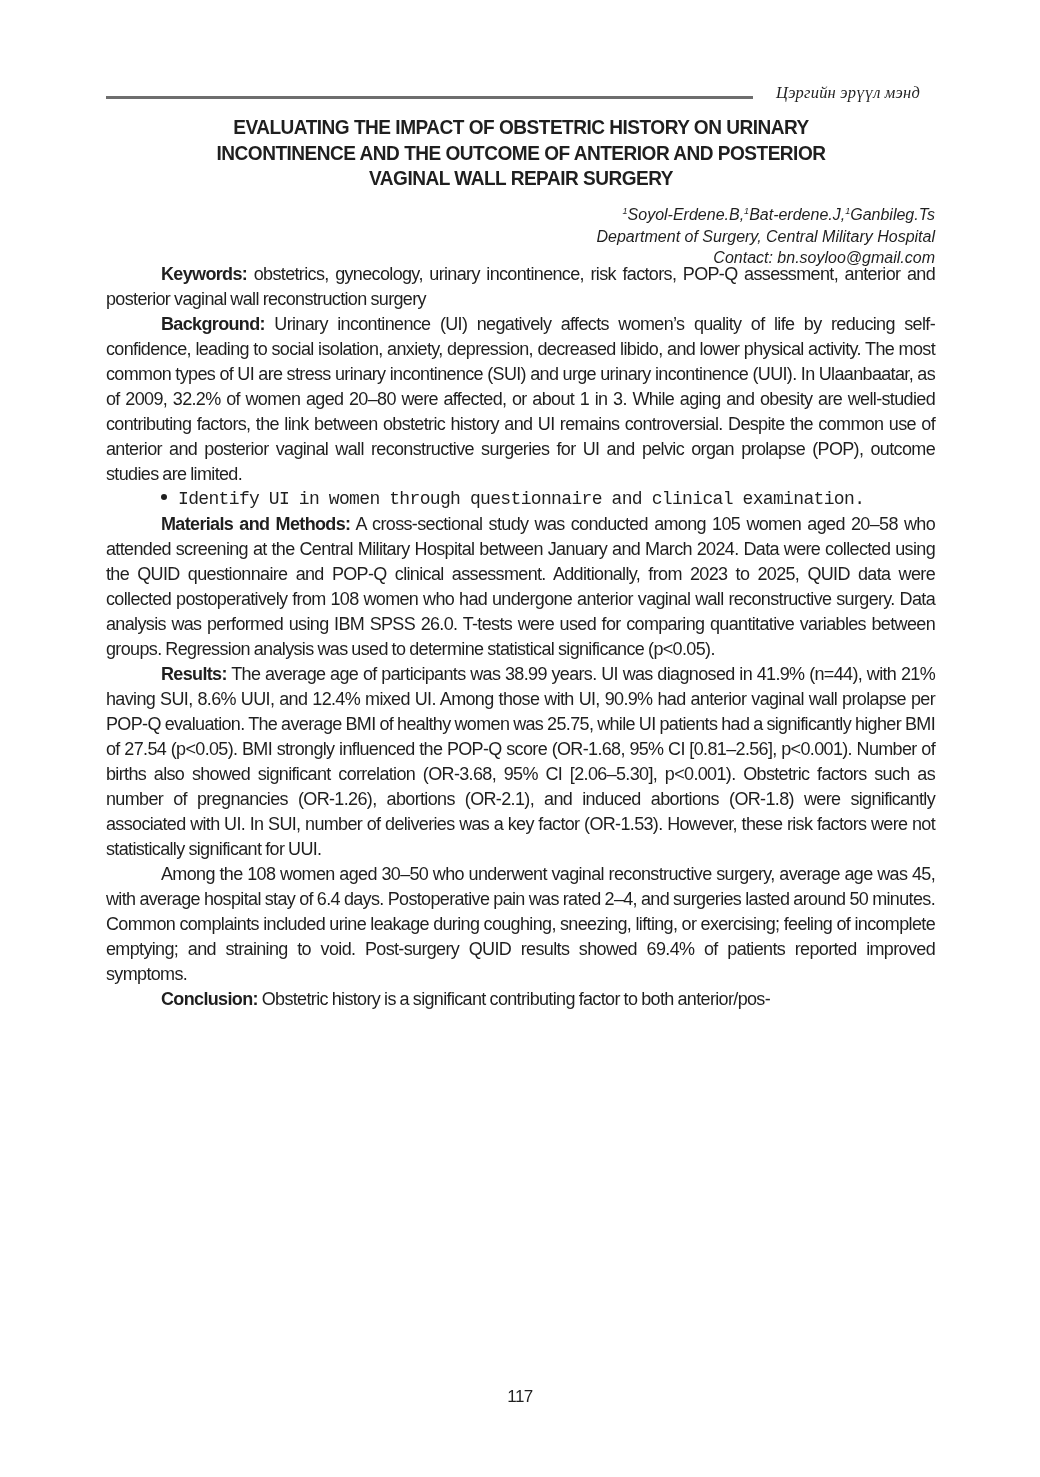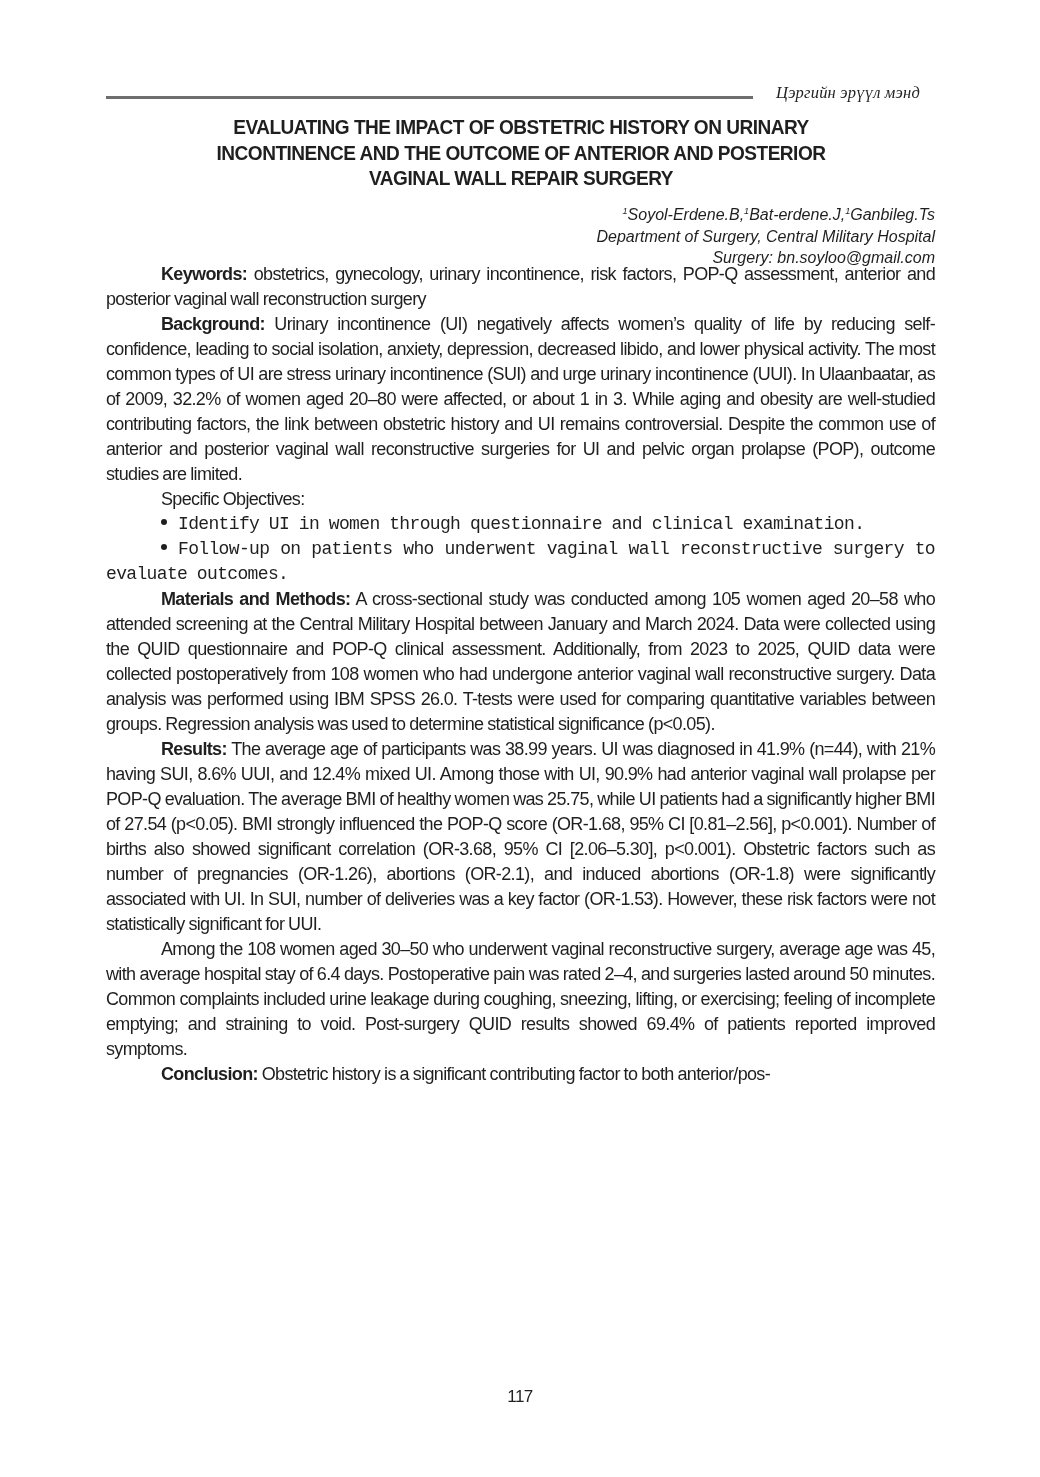--- a/index.html
+++ b/index.html
@@ -117,28 +117,26 @@
   <span>EVALUATING THE IMPACT OF OBSTETRIC HISTORY ON URINARY</span>
   <span>INCONTINENCE AND THE OUTCOME OF ANTERIOR AND POSTERIOR</span>
   <span>VAGINAL WALL REPAIR SURGERY</span>
 </div>
 
 <div class="authors">
   <div>
     <sup>1</sup><span>Soyol-Erdene.B,</span><sup>1</sup><span>Bat-erdene.J,</span><sup>1</sup><span>Ganbileg.Ts</span>
   </div>
   <div>Department of Surgery, Central Military Hospital</div>
-  <div>Surgery: bn.soyloo@gmail.com</div>
+  <div>Contact: bn.soyloo@gmail.com</div>
 </div>
 
 <div class="body-text">
   <p><b>Keywords:</b><span> obstetrics, gynecology, urinary incontinence, risk factors, POP-Q assessment, anterior and posterior vaginal wall reconstruction surgery</span></p>
   <p><b>Background:</b><span> Urinary incontinence (UI) negatively affects women’s quality of life by reducing self-confidence, leading to social isolation, anxiety, depression, decreased libido, and lower physical activity. The most common types of UI are stress urinary incontinence (SUI) and urge urinary incontinence (UUI). In Ulaanbaatar, as of 2009, 32.2% of women aged 20–80 were affected, or about 1 in 3. While aging and obesity are well-studied contributing factors, the link between obstetric history and UI remains controversial. Despite the common use of anterior and posterior vaginal wall reconstructive surgeries for UI and pelvic organ prolapse (POP), outcome studies are limited.</span></p>
-  <p>Specific Objectives:</p>
   <p class="bullet"><span class="dot"></span><span>Identify UI in women through questionnaire and clinical examination.</span></p>
-  <p class="bullet"><span class="dot"></span><span>Follow-up on patients who underwent vaginal wall reconstructive surgery to evaluate outcomes.</span></p>
   <p><b>Materials and Methods:</b><span> A cross-sectional study was conducted among 105 women aged 20–58 who attended screening at the Central Military Hospital between January and March 2024. Data were collected using the QUID questionnaire and POP-Q clinical assessment. Additionally, from 2023 to 2025, QUID data were collected postoperatively from 108 women who had undergone anterior vaginal wall reconstructive surgery. Data analysis was performed using IBM SPSS 26.0. T-tests were used for comparing quantitative variables between groups. Regression analysis was used to determine statistical significance (p&lt;0.05).</span></p>
   <p><b>Results:</b><span> The average age of participants was 38.99 years. UI was diagnosed in 41.9% (n=44), with 21% having SUI, 8.6% UUI, and 12.4% mixed UI. Among those with UI, 90.9% had anterior vaginal wall prolapse per POP-Q evaluation. The average BMI of healthy women was 25.75, while UI patients had a significantly higher BMI of 27.54 (p&lt;0.05). BMI strongly influenced the POP-Q score (OR-1.68, 95% CI [0.81–2.56], p&lt;0.001). Number of births also showed significant correlation (OR-3.68, 95% CI [2.06–5.30], p&lt;0.001). Obstetric factors such as number of pregnancies (OR-1.26), abortions (OR-2.1), and induced abortions (OR-1.8) were significantly associated with UI. In SUI, number of deliveries was a key factor (OR-1.53). However, these risk factors were not statistically significant for UUI.</span></p>
   <p>Among the 108 women aged 30–50 who underwent vaginal reconstructive surgery, average age was 45, with average hospital stay of 6.4 days. Postoperative pain was rated 2–4, and surgeries lasted around 50 minutes. Common complaints included urine leakage during coughing, sneezing, lifting, or exercising; feeling of incomplete emptying; and straining to void. Post-surgery QUID results showed 69.4% of patients reported improved symptoms.</p>
   <p><b>Conclusion:</b><span> Obstetric history is a significant contributing factor to both anterior/pos-</span></p>
 </div>
 
 <div class="page-number">117</div>
 
 </body></html>

